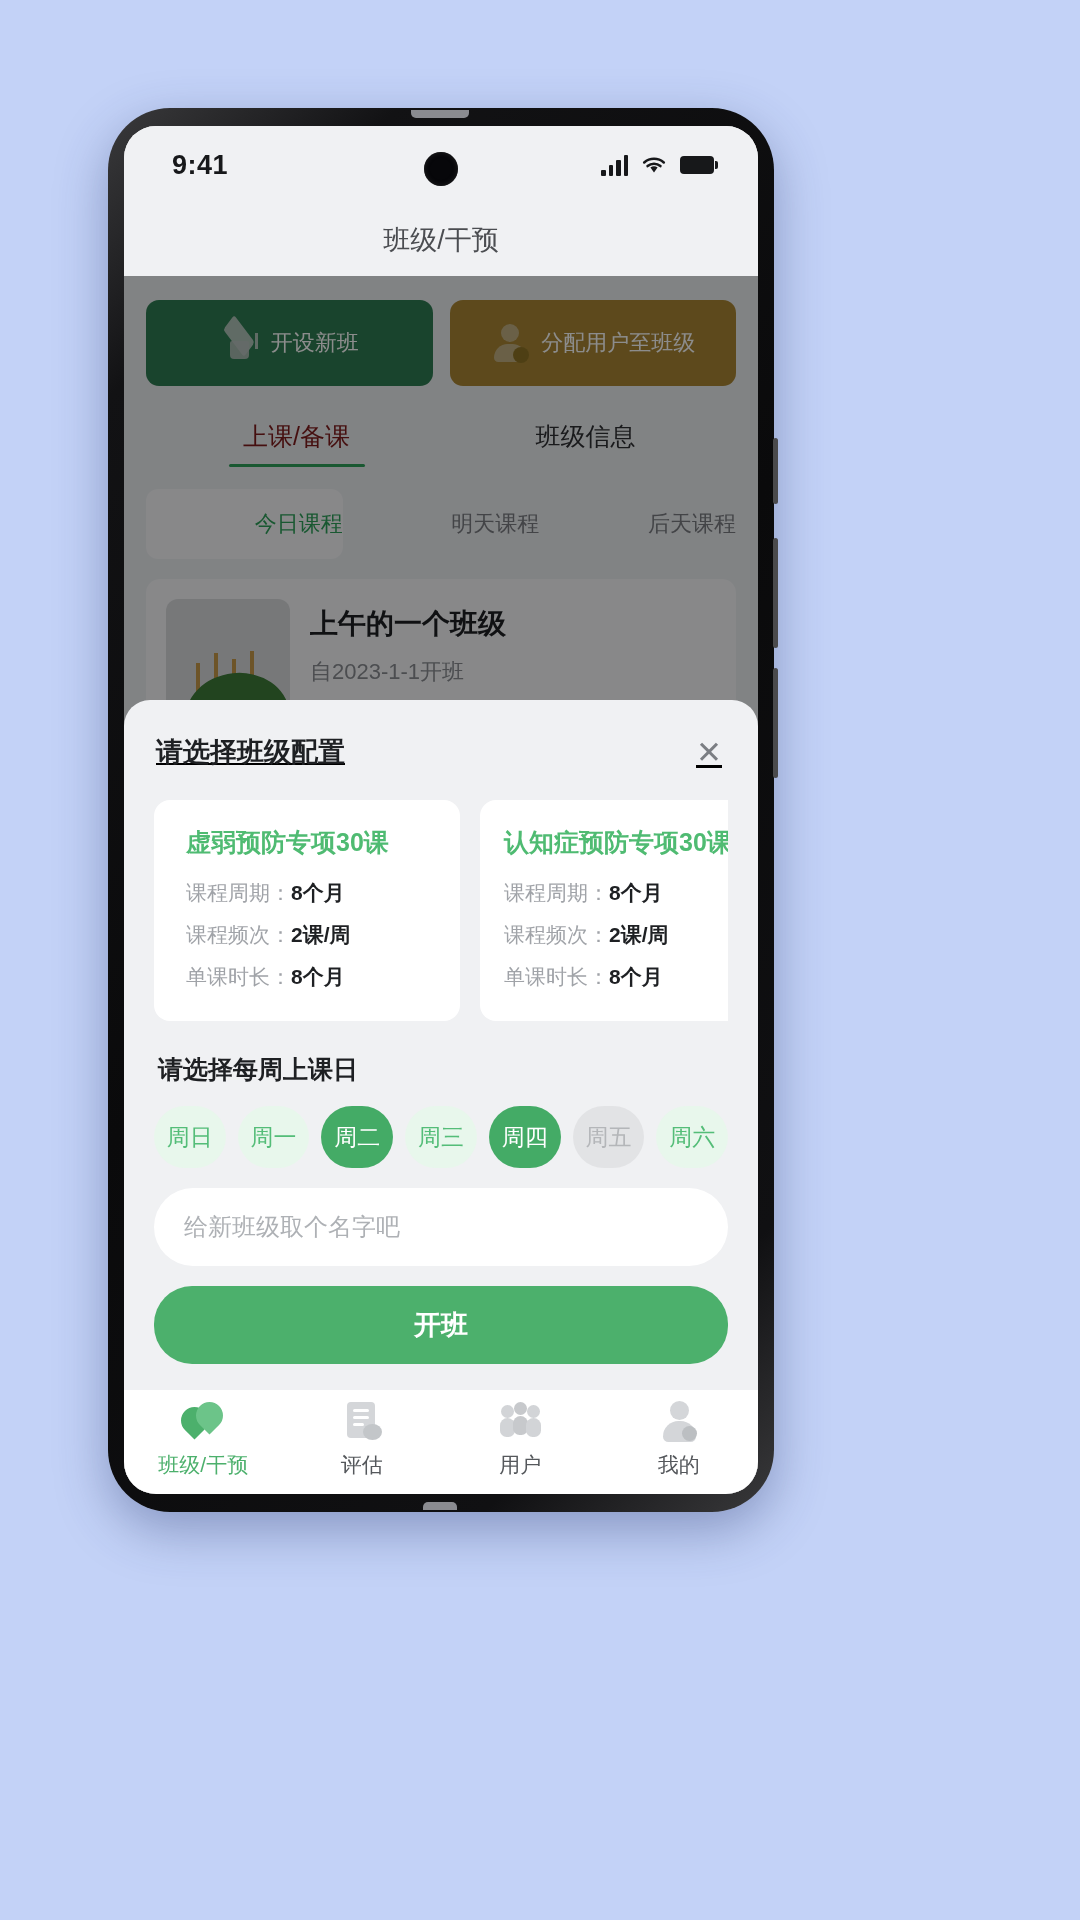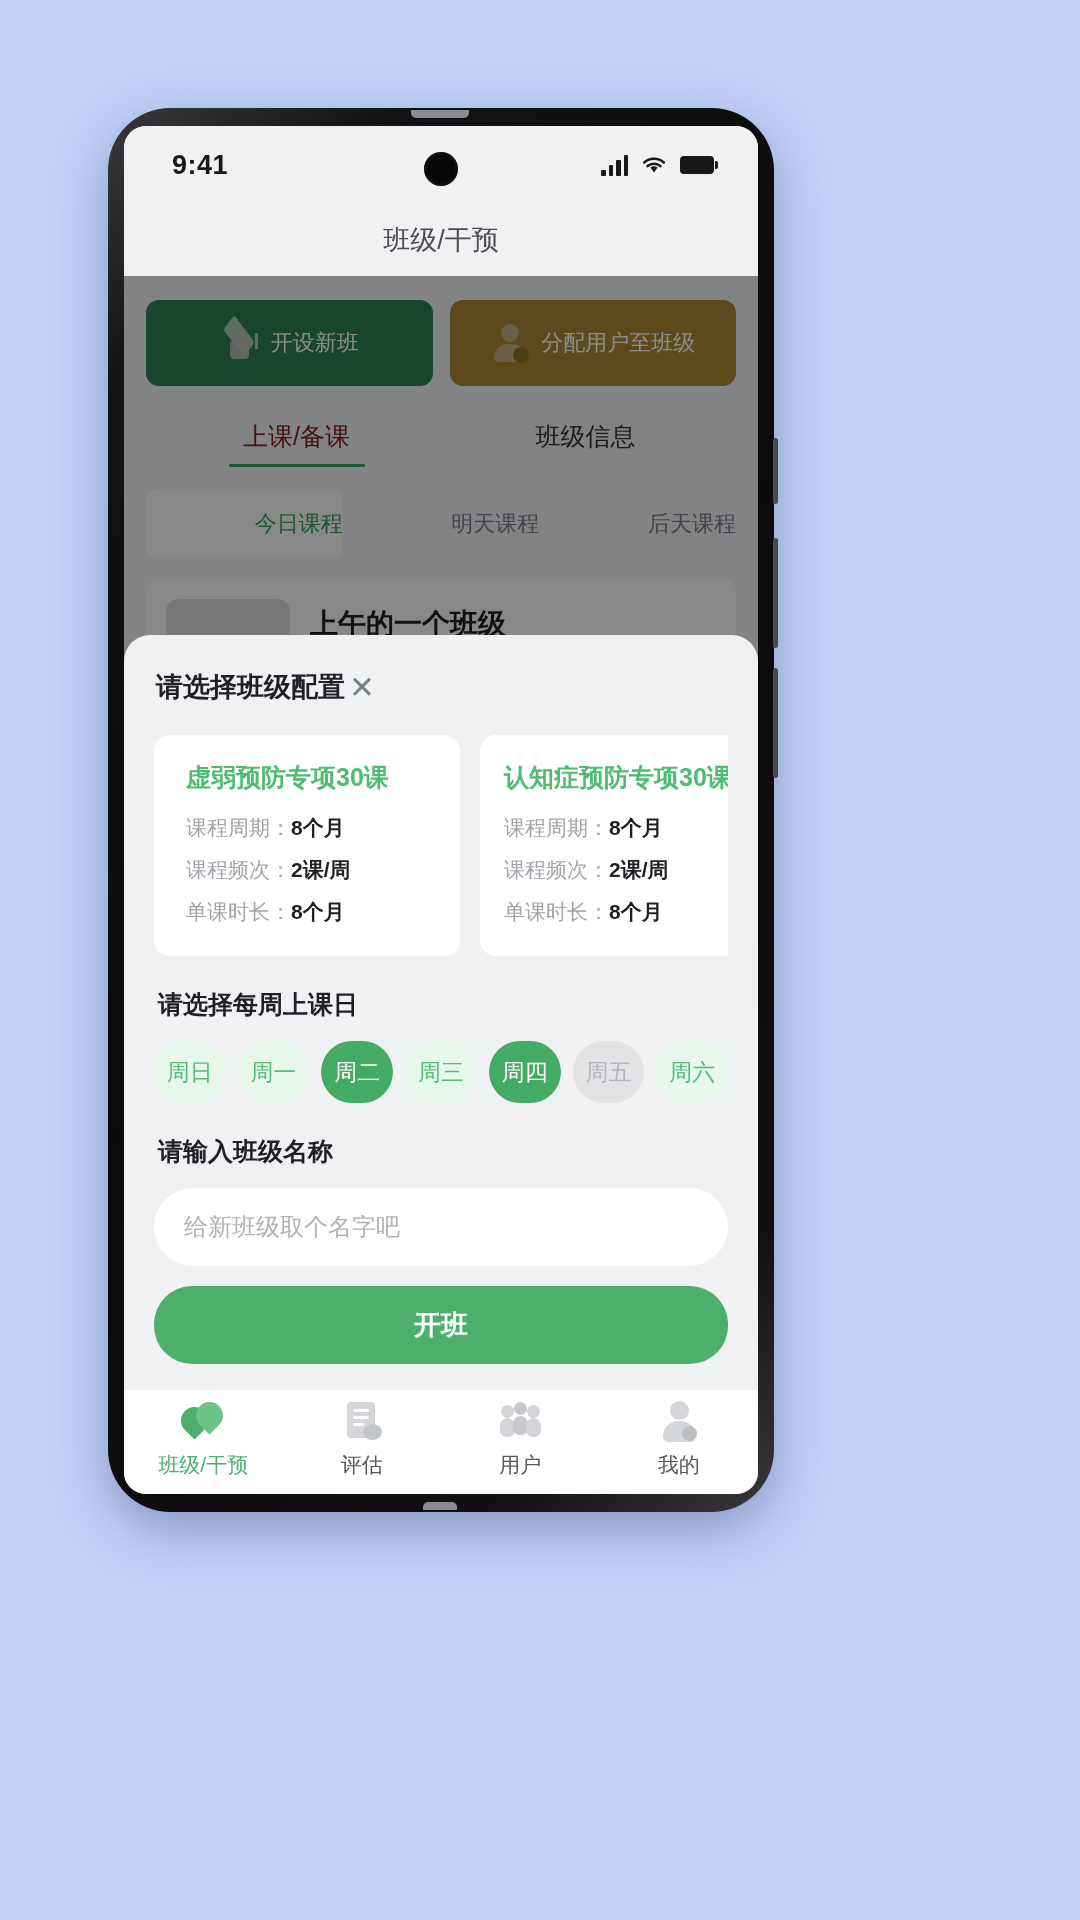--- a/index.html
+++ b/index.html
@@ -54,21 +54,21 @@
     background: #4a4a4c;
   }
   .side-btn.b1 { top: 330px; height: 66px; }
   .side-btn.b2 { top: 430px; height: 110px; }
   .side-btn.b3 { top: 560px; height: 110px; }
 
   #screen {
     position: relative;
     width: 634px;
     height: 1368px;
-    border-radius: 22px;
+    border-radius: 32px;
     overflow: hidden;
     background: #f0f1f3;
   }
 
   
   #status-bar {
     position: relative;
     height: 78px;
     background: #f0f1f3;
     display: flex;
@@ -251,21 +251,23 @@
     position: absolute;
     left: 0; right: 0; bottom: 104px;
     z-index: 10;
     background: #f0f1f3;
     border-radius: 26px 26px 0 0;
     padding: 30px 30px 26px;
   }
   #modal-header {
     display: flex;
     align-items: center;
+    justify-content: space-between;
     padding: 4px 2px 0;
+    text-decoration: underline;
   }
   #modal-title { font-size: 27px; font-weight: 700; color: #1e2023; }
   #modal-close {
     font-size: 31px;
     color: #7b7e83;
     line-height: 1;
     background: none;
     border: none;
     padding: 0 4px;
   }
@@ -624,21 +626,20 @@
       <div id="weekday-row">
         <button class="day-chip">周日</button>
         <button class="day-chip">周一</button>
         <button class="day-chip selected">周二</button>
         <button class="day-chip">周三</button>
         <button class="day-chip selected">周四</button>
         <button class="day-chip disabled">周五</button>
         <button class="day-chip">周六</button>
       </div>
 
-      <div id="name-label">请输入班级名称</div>
       <input id="name-input" type="text" placeholder="给新班级取个名字吧" style="">
 
       <button id="submit-button">开班</button>
     </div>
 
     <div id="bottom-nav">
       <div class="nav-item active">
         <span class="nav-icon">
           <span class="heart-a"></span>
             <span class="heart-b"></span>

